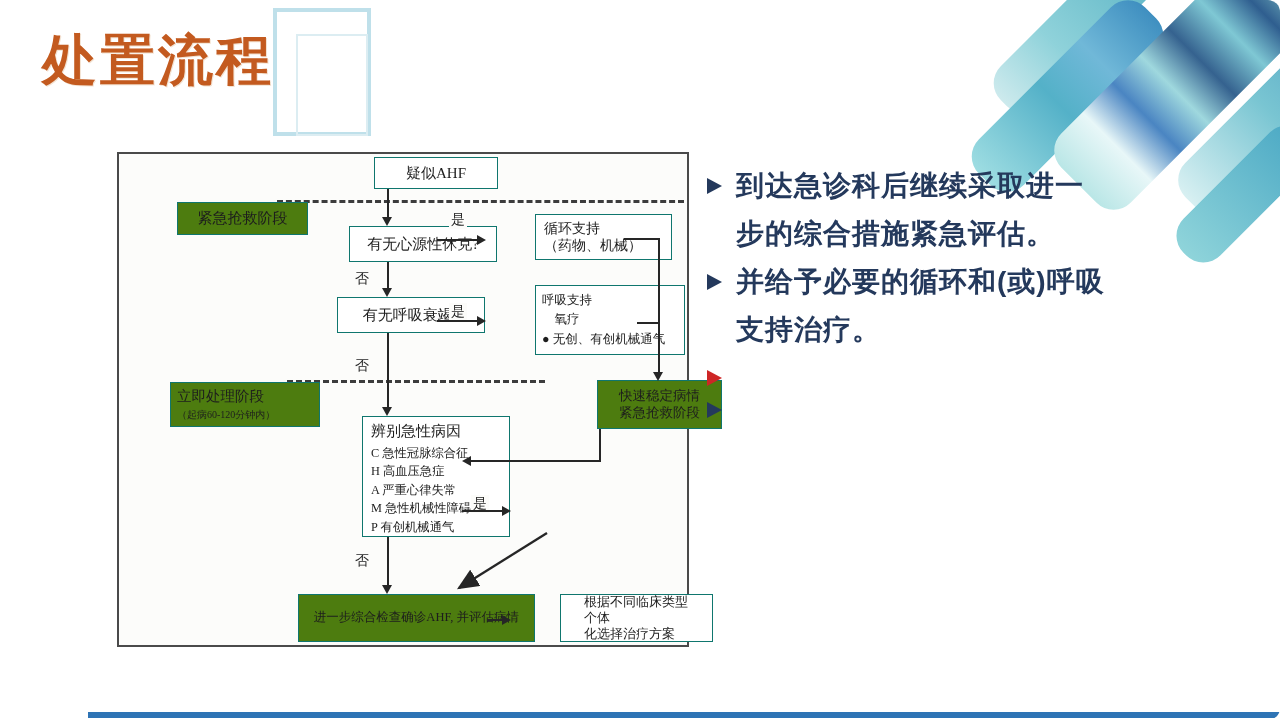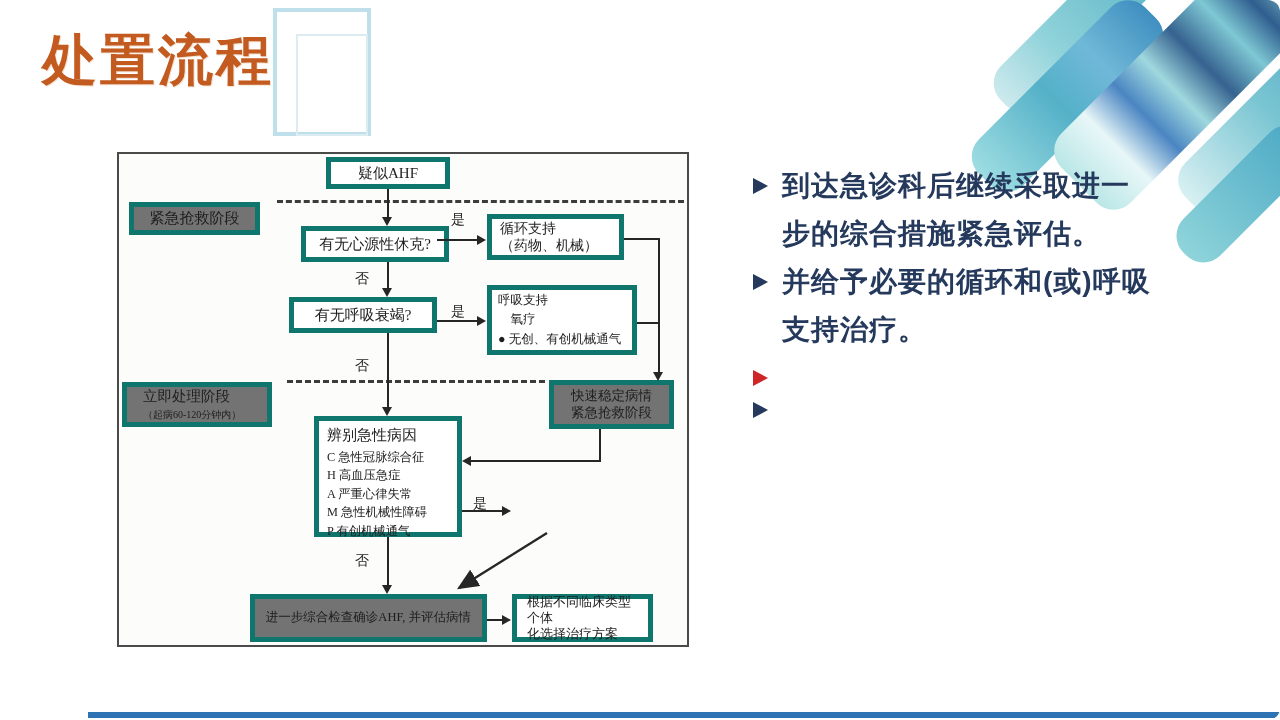--- a/index.html
+++ b/index.html
@@ -28,39 +28,39 @@
   .s4{left:205px;top:86px;width:240px;height:62px;background:linear-gradient(90deg,#d8f0f2,#79c5d2 50%,#4b9fc2);}
   .s5{left:210px;top:168px;width:170px;height:52px;background:linear-gradient(90deg,#8fd4da,#4aa8c4);}
 
   
   .fc{
     position:absolute;left:117px;top:152px;width:568px;height:491px;
     border:2px solid #4a4a4a;background:#FCFCFA;
     font-family:"Liberation Serif","DejaVu Serif",serif;color:#1d1d1d;
   }
   .fc .el{position:absolute;box-sizing:border-box;}
-  .box{border:5px solid #0f766e;background:#ffffff;display:flex;align-items:center;justify-content:center;
-       text-align:center;font-size:15px;line-height:1.25;}
-  .gray{background:#737373;}
+  .box{border:1px solid #0f766e;background:#ffffff;display:flex;align-items:center;justify-content:center;
+       text-align:center;font-size:15px;line-height:1.25;margin-left:48px;}
+  .gray{background:#4d7c0f;}
   .leftal{justify-content:flex-start;text-align:left;}
   .pre{white-space:pre-line;}
   .hl{height:2px;background:#262626;}
   .vl{width:2px;background:#262626;}
   .dash{height:0;border-top:3px dashed #3c3c3c;}
   .ah-r{width:0;height:0;border-top:5px solid transparent;border-bottom:5px solid transparent;border-left:9px solid #262626;}
   .ah-l{width:0;height:0;border-top:5px solid transparent;border-bottom:5px solid transparent;border-right:9px solid #262626;}
   .ah-d{width:0;height:0;border-left:5px solid transparent;border-right:5px solid transparent;border-top:9px solid #262626;}
   .lab{font-size:14px;background:#FCFCFA;padding:0 2px;}
   .etio-title{font-size:15px;margin-bottom:3px;}
   .etio-item{font-size:12.3px;line-height:18.5px;}
   .small1{font-size:14.5px;line-height:19px;display:block;}
   .small2{font-size:10px;line-height:17px;display:block;}
 
   
-  .bullets{position:absolute;left:753px;top:162px;width:470px;}
+  .bullets{position:absolute;left:707px;top:162px;width:470px;}
   .bullet{display:flex;align-items:flex-start;font-size:28px;line-height:48px;letter-spacing:1px;font-weight:bold;}
   .bullet .tri{flex:0 0 auto;width:0;height:0;border-top:8px solid transparent;border-bottom:8px solid transparent;
                border-left:15px solid currentColor;margin:16px 14px 0 0;}
   .bullet .txt{white-space:pre-line;}
   .c-dark{color:#24395C;}
   .c-red{color:#CE2626;}
 
   
   .bbar{position:absolute;left:88px;top:712px;width:1192px;height:6px;background:#2E74B5;}
 </style>
@@ -94,21 +94,21 @@
 
     <div class="el box leftal pre" style="left:368px;top:60px;width:137px;height:46px;padding-left:8px;font-size:14px;">循环支持
 （药物、机械）</div>
 
     <div class="el box" style="left:170px;top:143px;width:148px;height:36px;">有无呼吸衰竭?</div>
 
     <div class="el box leftal pre" style="left:368px;top:131px;width:150px;height:70px;padding:4px 6px;font-size:12.5px;line-height:1.55;">呼吸支持
 　氧疗
 ● 无创、有创机械通气</div>
 
-    <div class="el box gray leftal" style="left:3px;top:228px;width:150px;height:45px;padding-left:16px;">
+    <div class="el box gray leftal" style="left:3px;top:228px;width:150px;height:45px;padding-left:6px;">
       <span style="display:block;">
         <span class="small1">立即处理阶段</span>
         <span class="small2">（起病60-120分钟内）</span>
       </span>
     </div>
 
     <div class="el box gray pre" style="left:430px;top:226px;width:125px;height:49px;font-size:13.5px;">快速稳定病情
 紧急抢救阶段</div>
 
     <div class="el box leftal" style="left:195px;top:262px;width:148px;height:121px;padding:5px 8px;align-items:flex-start;flex-direction:column;justify-content:flex-start;">
@@ -116,21 +116,21 @@
       <div class="etio-item">C 急性冠脉综合征</div>
       <div class="etio-item">H 高血压急症</div>
       <div class="etio-item">A 严重心律失常</div>
       <div class="etio-item">M 急性机械性障碍</div>
       <div class="etio-item">P 有创机械通气</div>
     </div>
 
 
     <div class="el box gray" style="left:131px;top:440px;width:237px;height:48px;font-size:12.5px;padding:2px;">进一步综合检查确诊AHF, 并评估病情</div>
 
-    <div class="el box leftal pre" style="left:393px;top:440px;width:141px;height:48px;padding:3px 10px;font-size:13px;">根据不同临床类型个体
+    <div class="el box leftal pre" style="left:393px;top:440px;width:153px;height:48px;padding:3px 23px;font-size:13px;">根据不同临床类型个体
 化选择治疗方案</div>
 
     <div class="el lab" style="left:330px;top:57px;">是</div>
     <div class="el lab" style="left:234px;top:116px;">否</div>
     <div class="el lab" style="left:330px;top:149px;">是</div>
     <div class="el lab" style="left:234px;top:203px;">否</div>
     <div class="el lab" style="left:352px;top:341px;">是</div>
     <div class="el lab" style="left:234px;top:398px;">否</div>
 
     <div class="el vl" style="left:268px;top:35px;height:31px;"></div>

